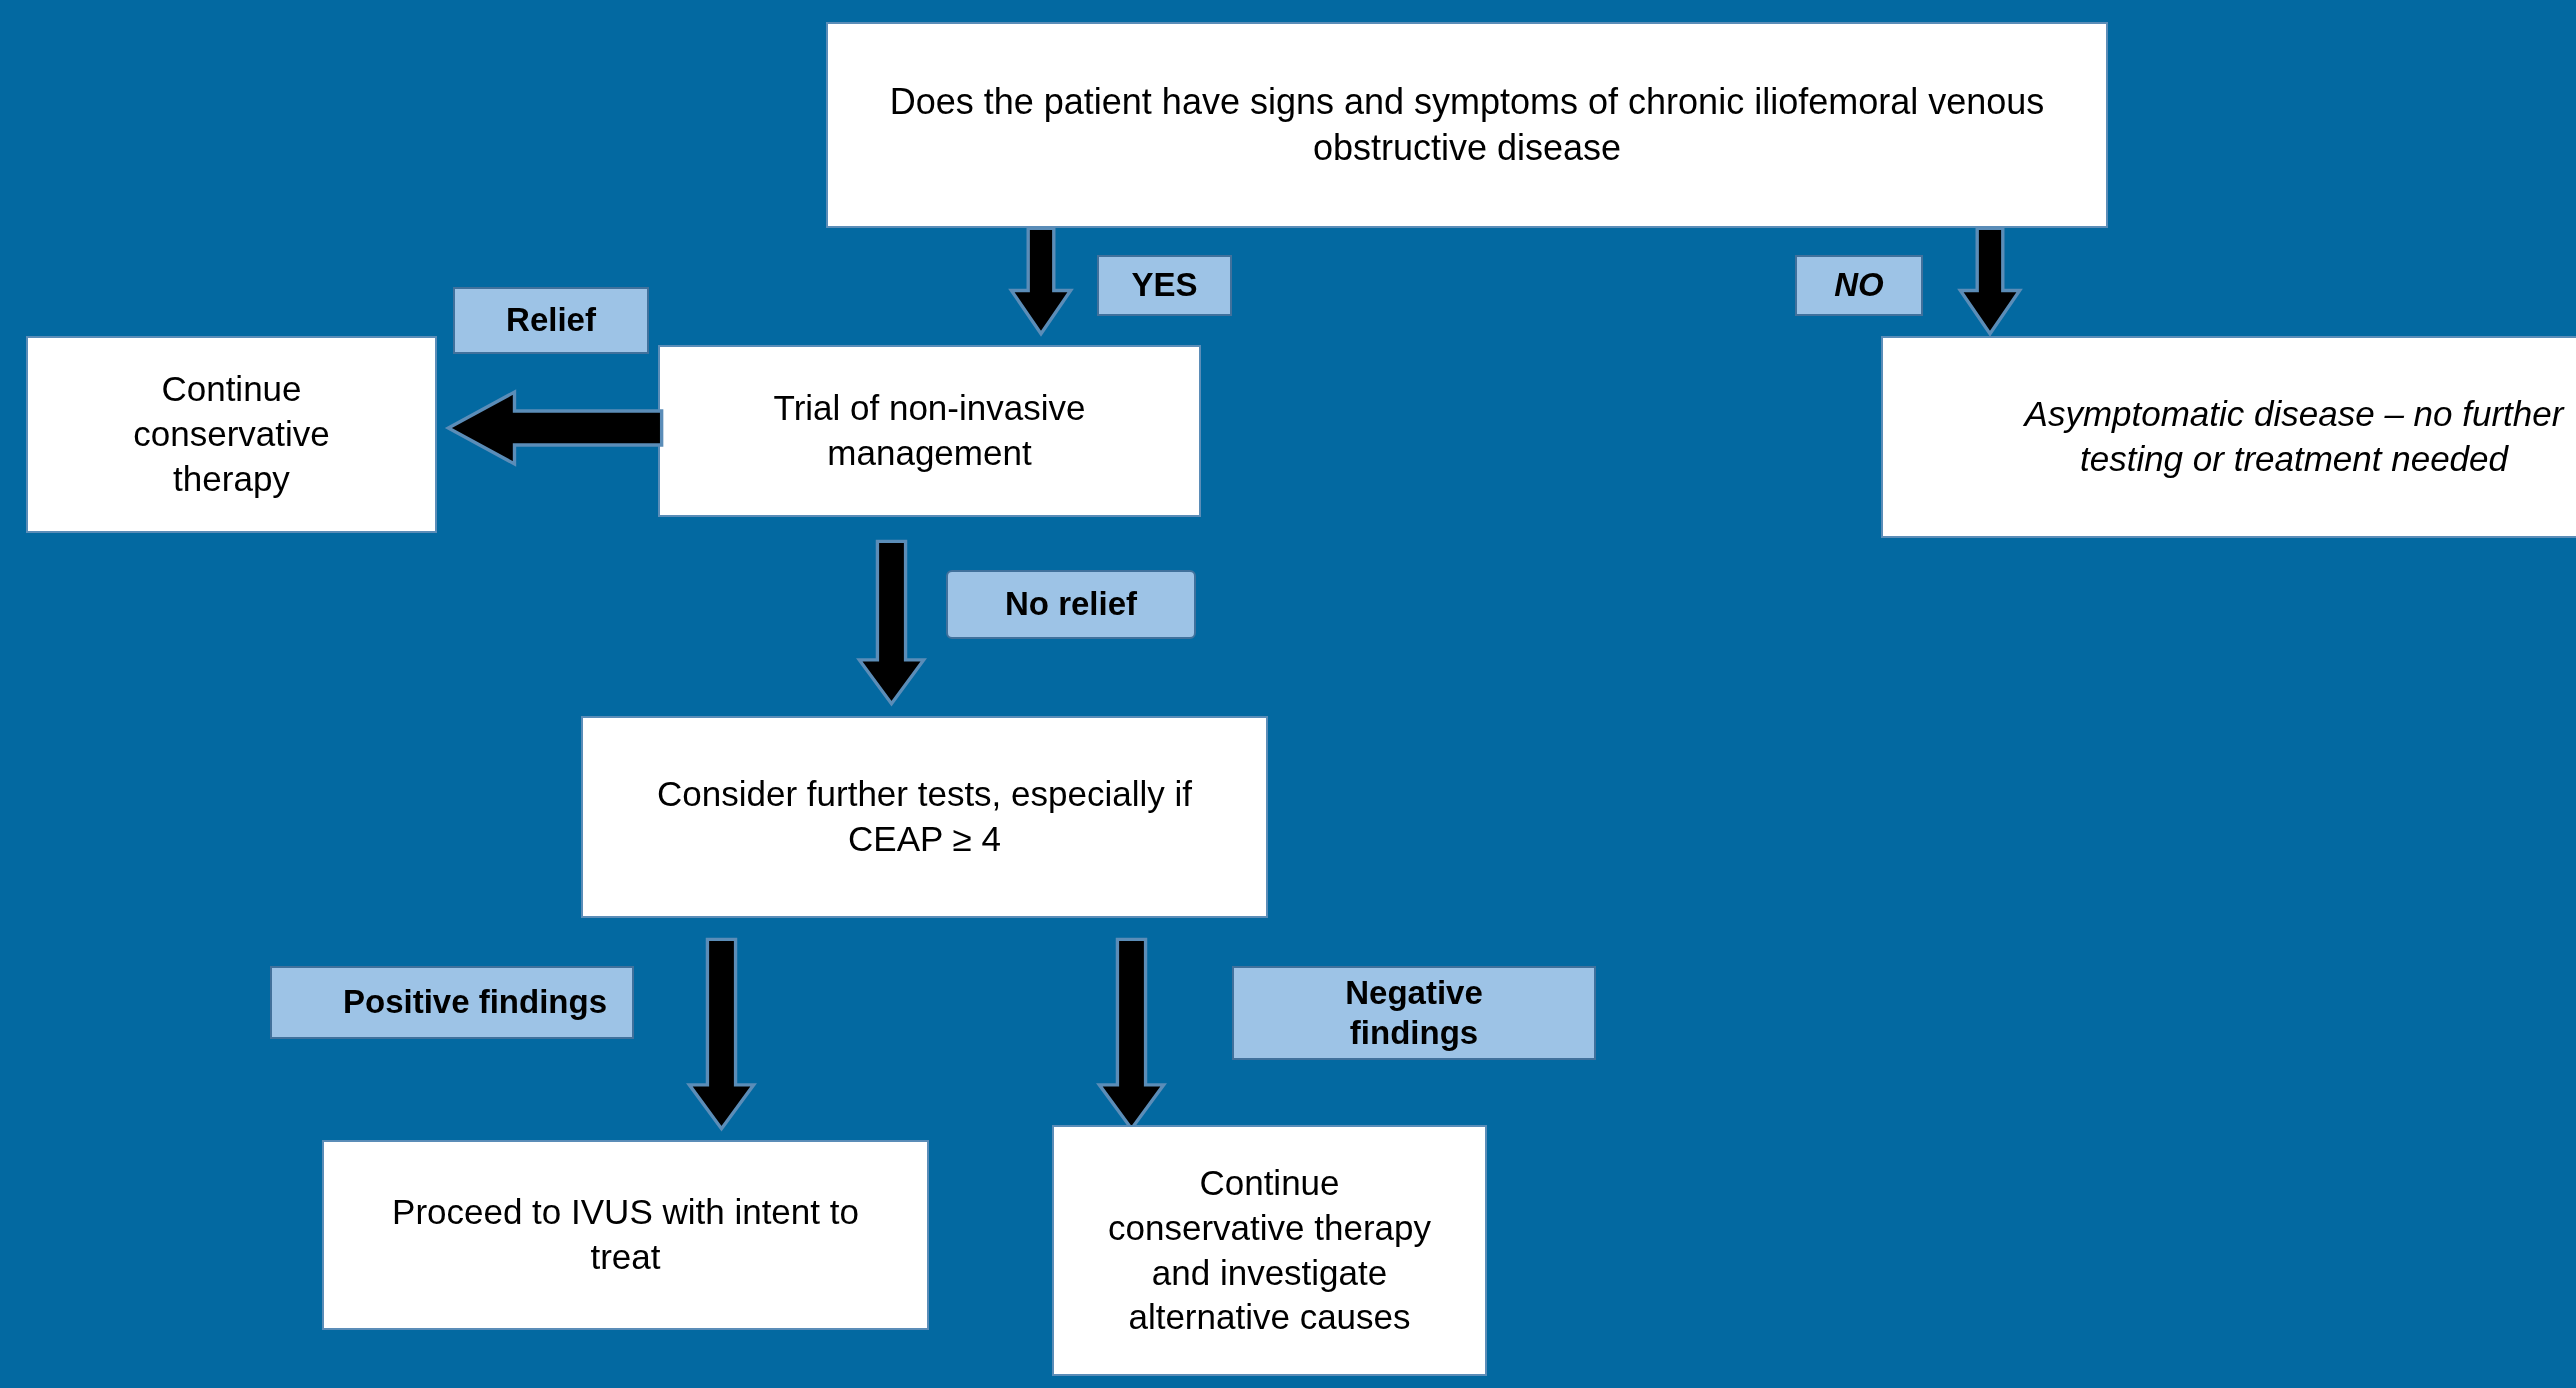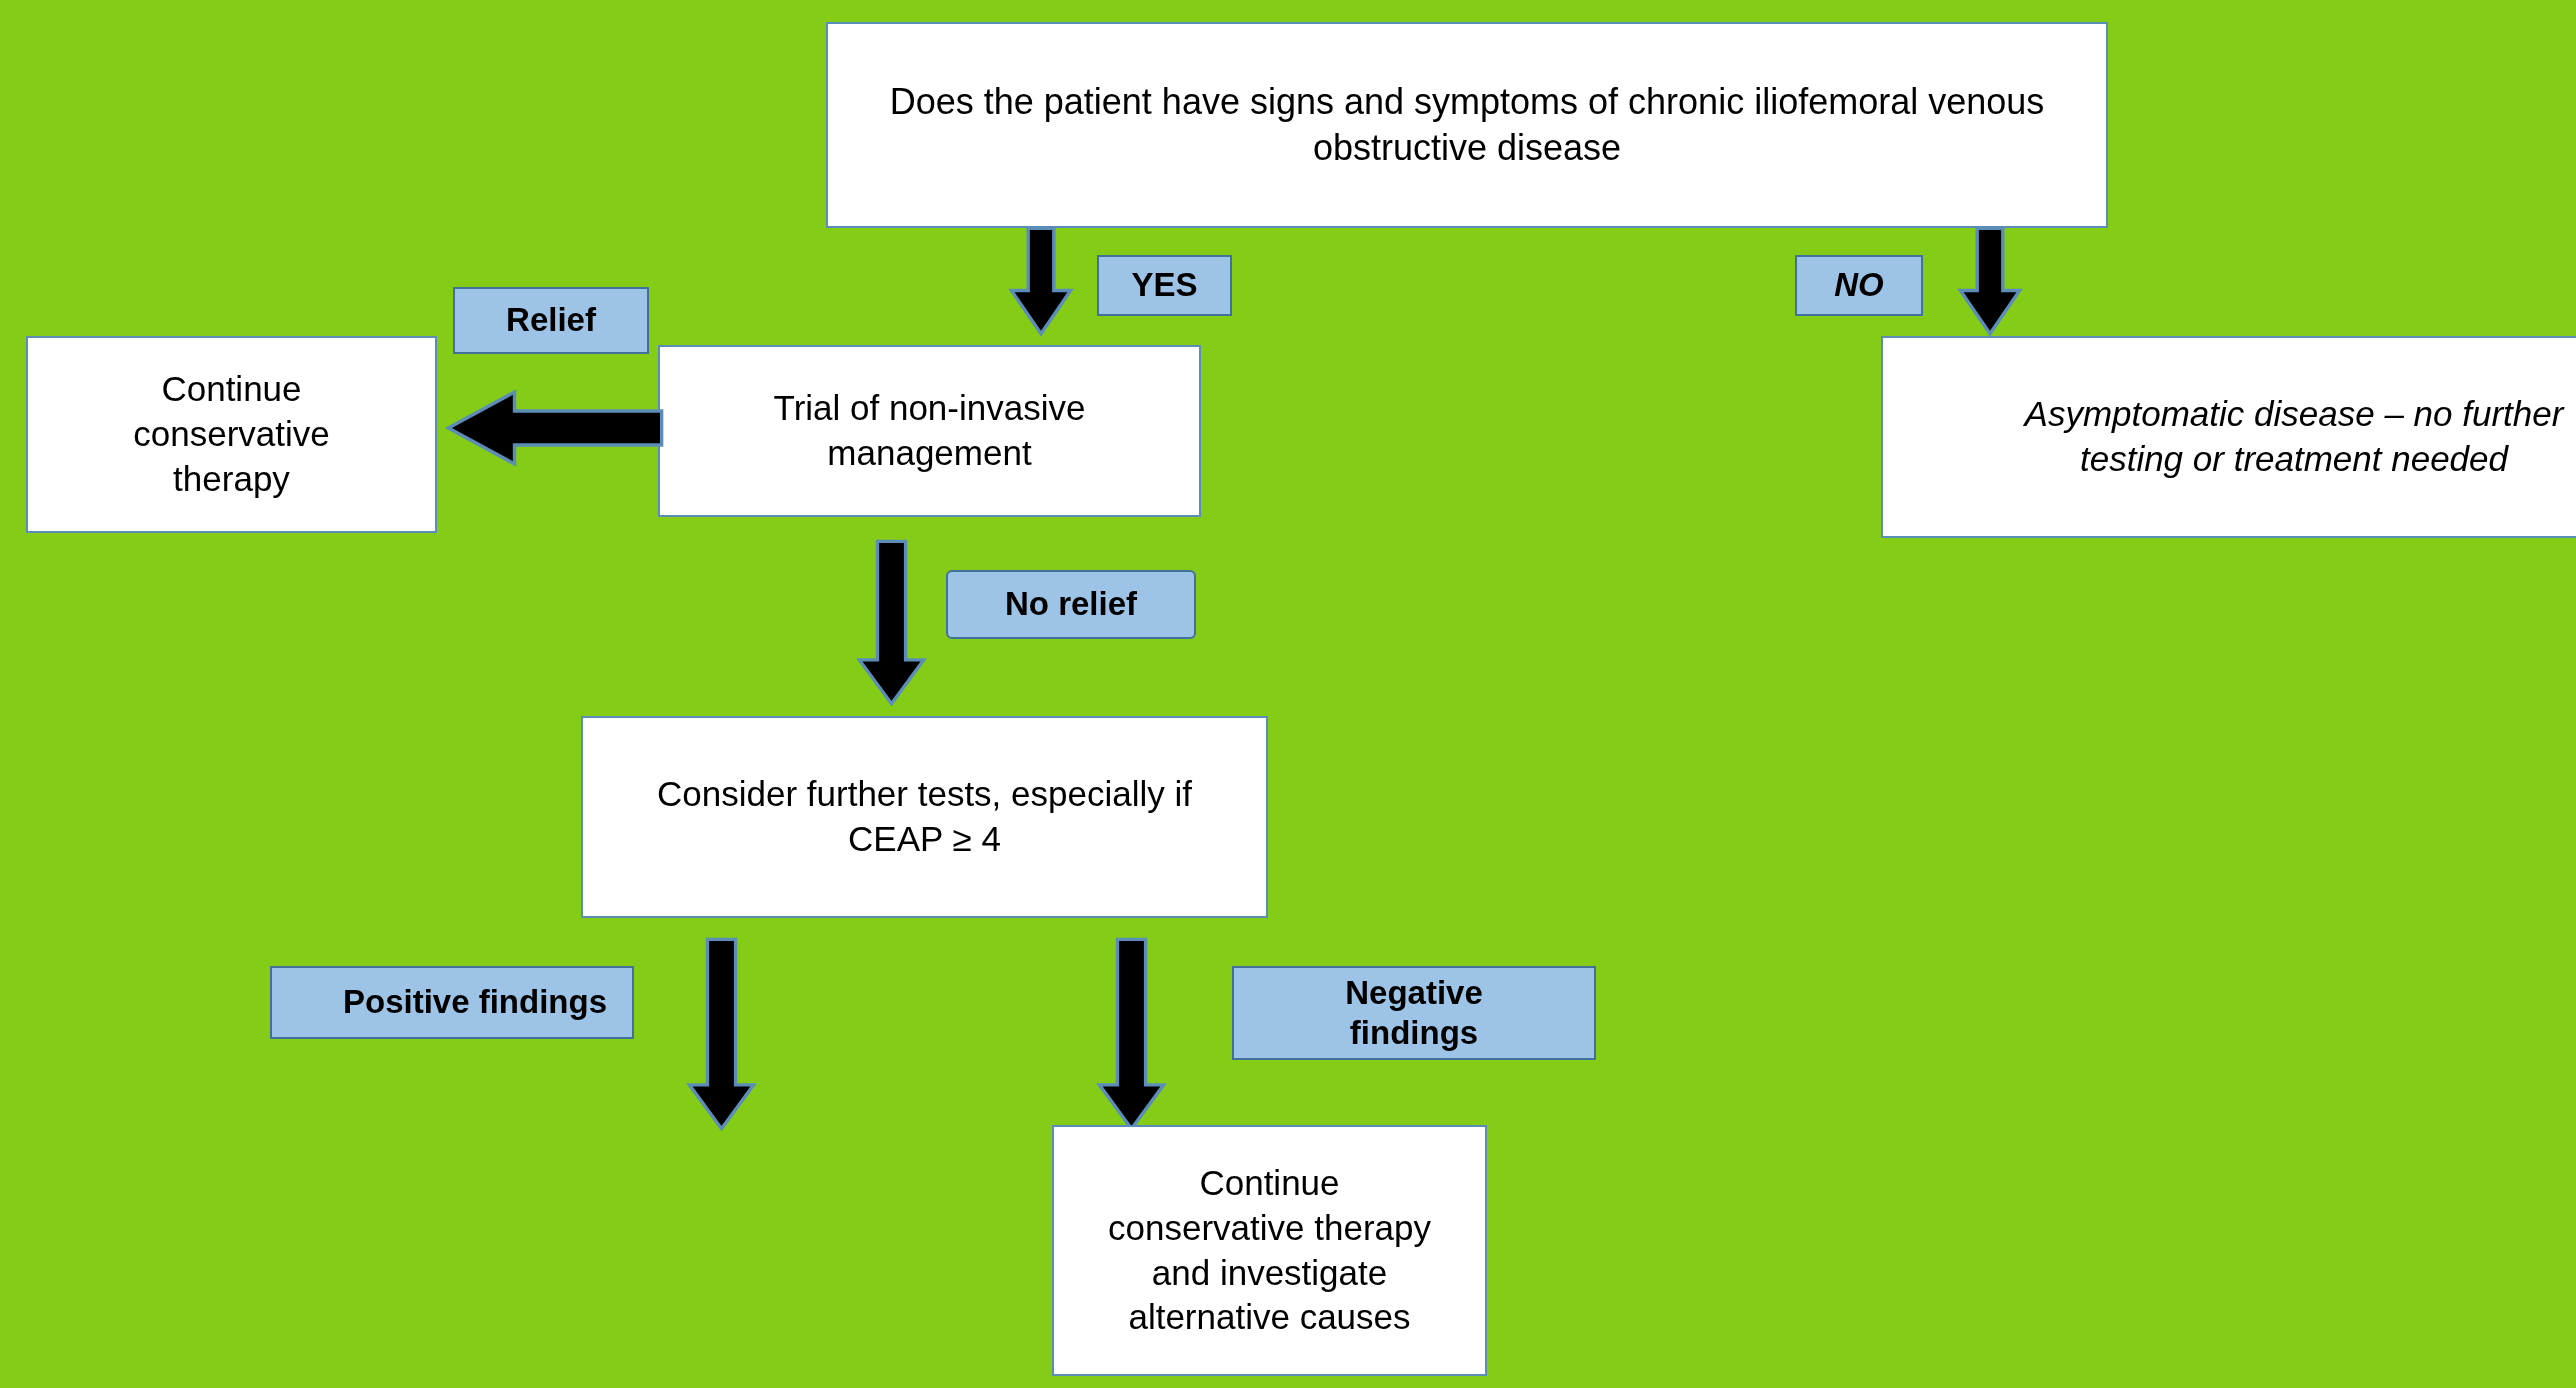--- a/index.html
+++ b/index.html
@@ -8,21 +8,21 @@
     background: #ffffff;
   }
   body {
     font-family: "Liberation Sans", sans-serif;
     -webkit-font-smoothing: antialiased;
   }
   #canvas {
     position: relative;
     width: 2576px;
     height: 1389px;
-    background: #84cc16;
+    background: #0369a1;
     overflow: hidden;
   }
 
   
   .node {
     position: absolute;
     box-sizing: border-box;
     background: #ffffff;
     border: 2.7px solid #5B8DB8;
     display: flex;
@@ -154,20 +154,24 @@
     <svg viewBox="0 0 100 285" preserveAspectRatio="none">
       <polygon class="body" points="29,2 71,2 71,218 98,218 50,283 2,218 29,218"></polygon>
     </svg>
   </div>
 
   <div class="edge-label" style="left:1232px; top:966px; width:364px; height:94px;">
     <span>Negative
 findings</span>
   </div>
 
+  <div class="node" style="left:322px; top:1140px; width:607px; height:190px;">
+    <span>Proceed to IVUS with intent to
+treat</span>
+  </div>
 
   <div class="node" style="left:1052px; top:1125px; width:435px; height:251px;">
     <span>Continue
 conservative therapy
 and investigate
 alternative causes</span>
   </div>
 
 </div>
 

